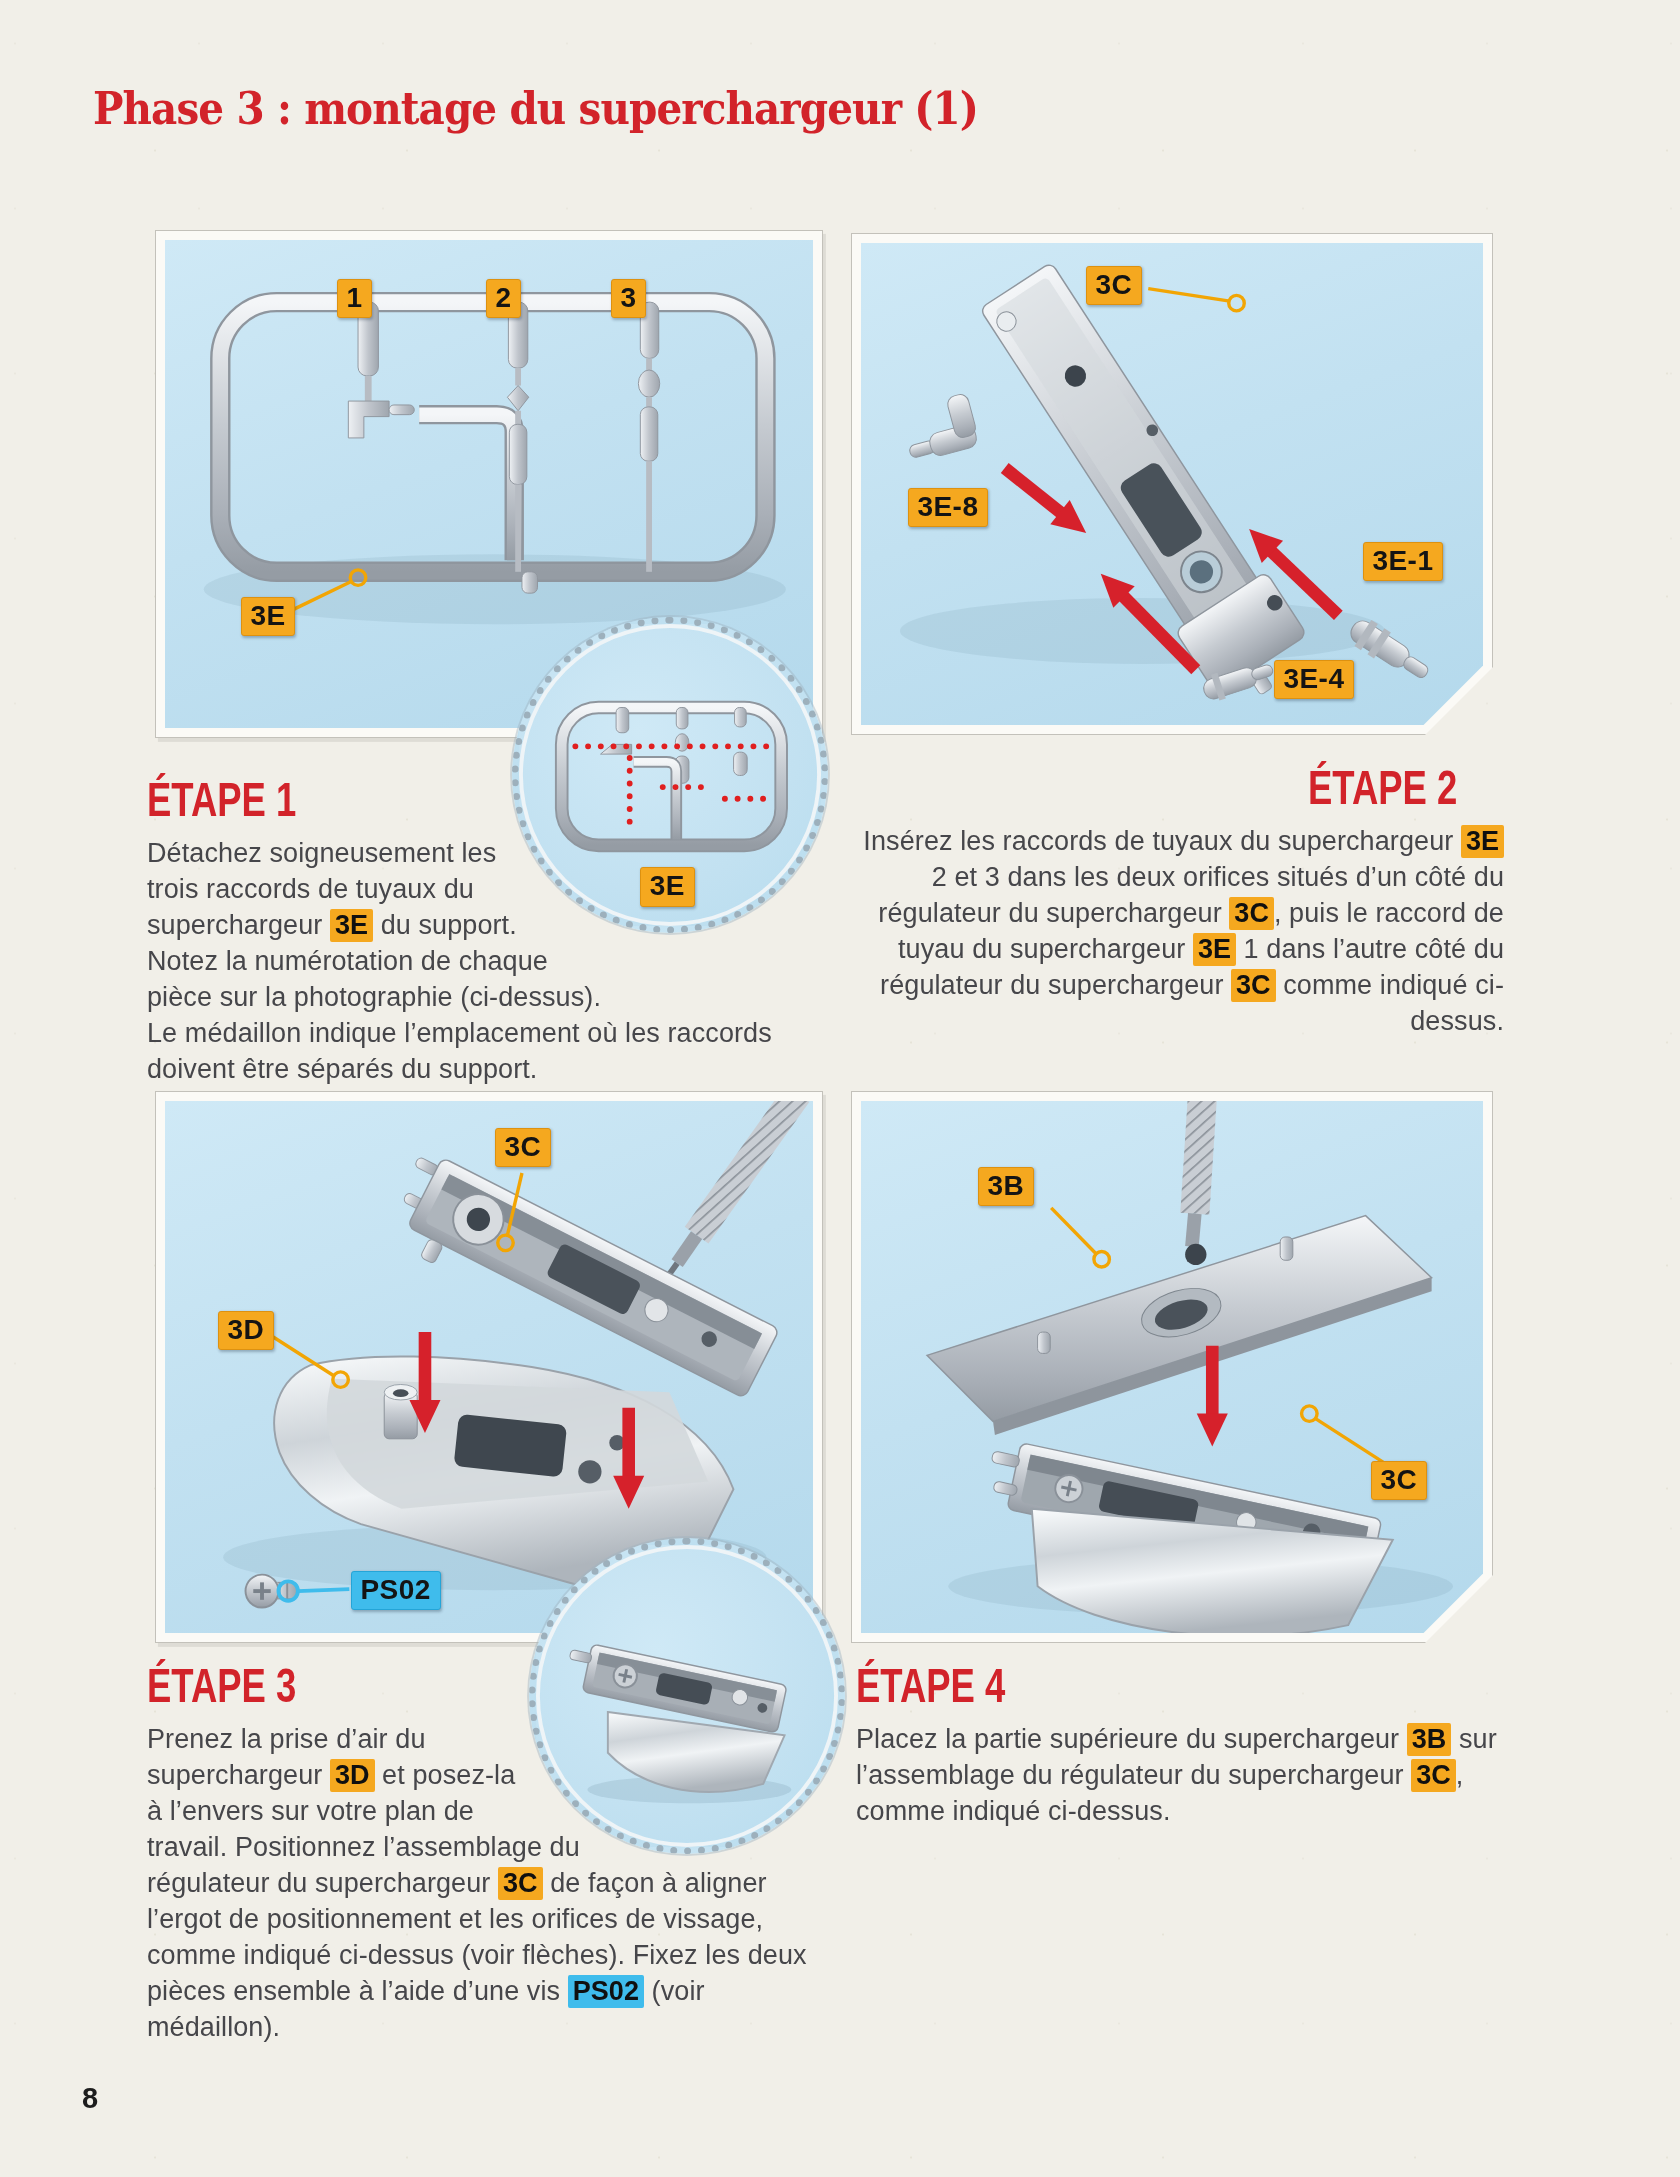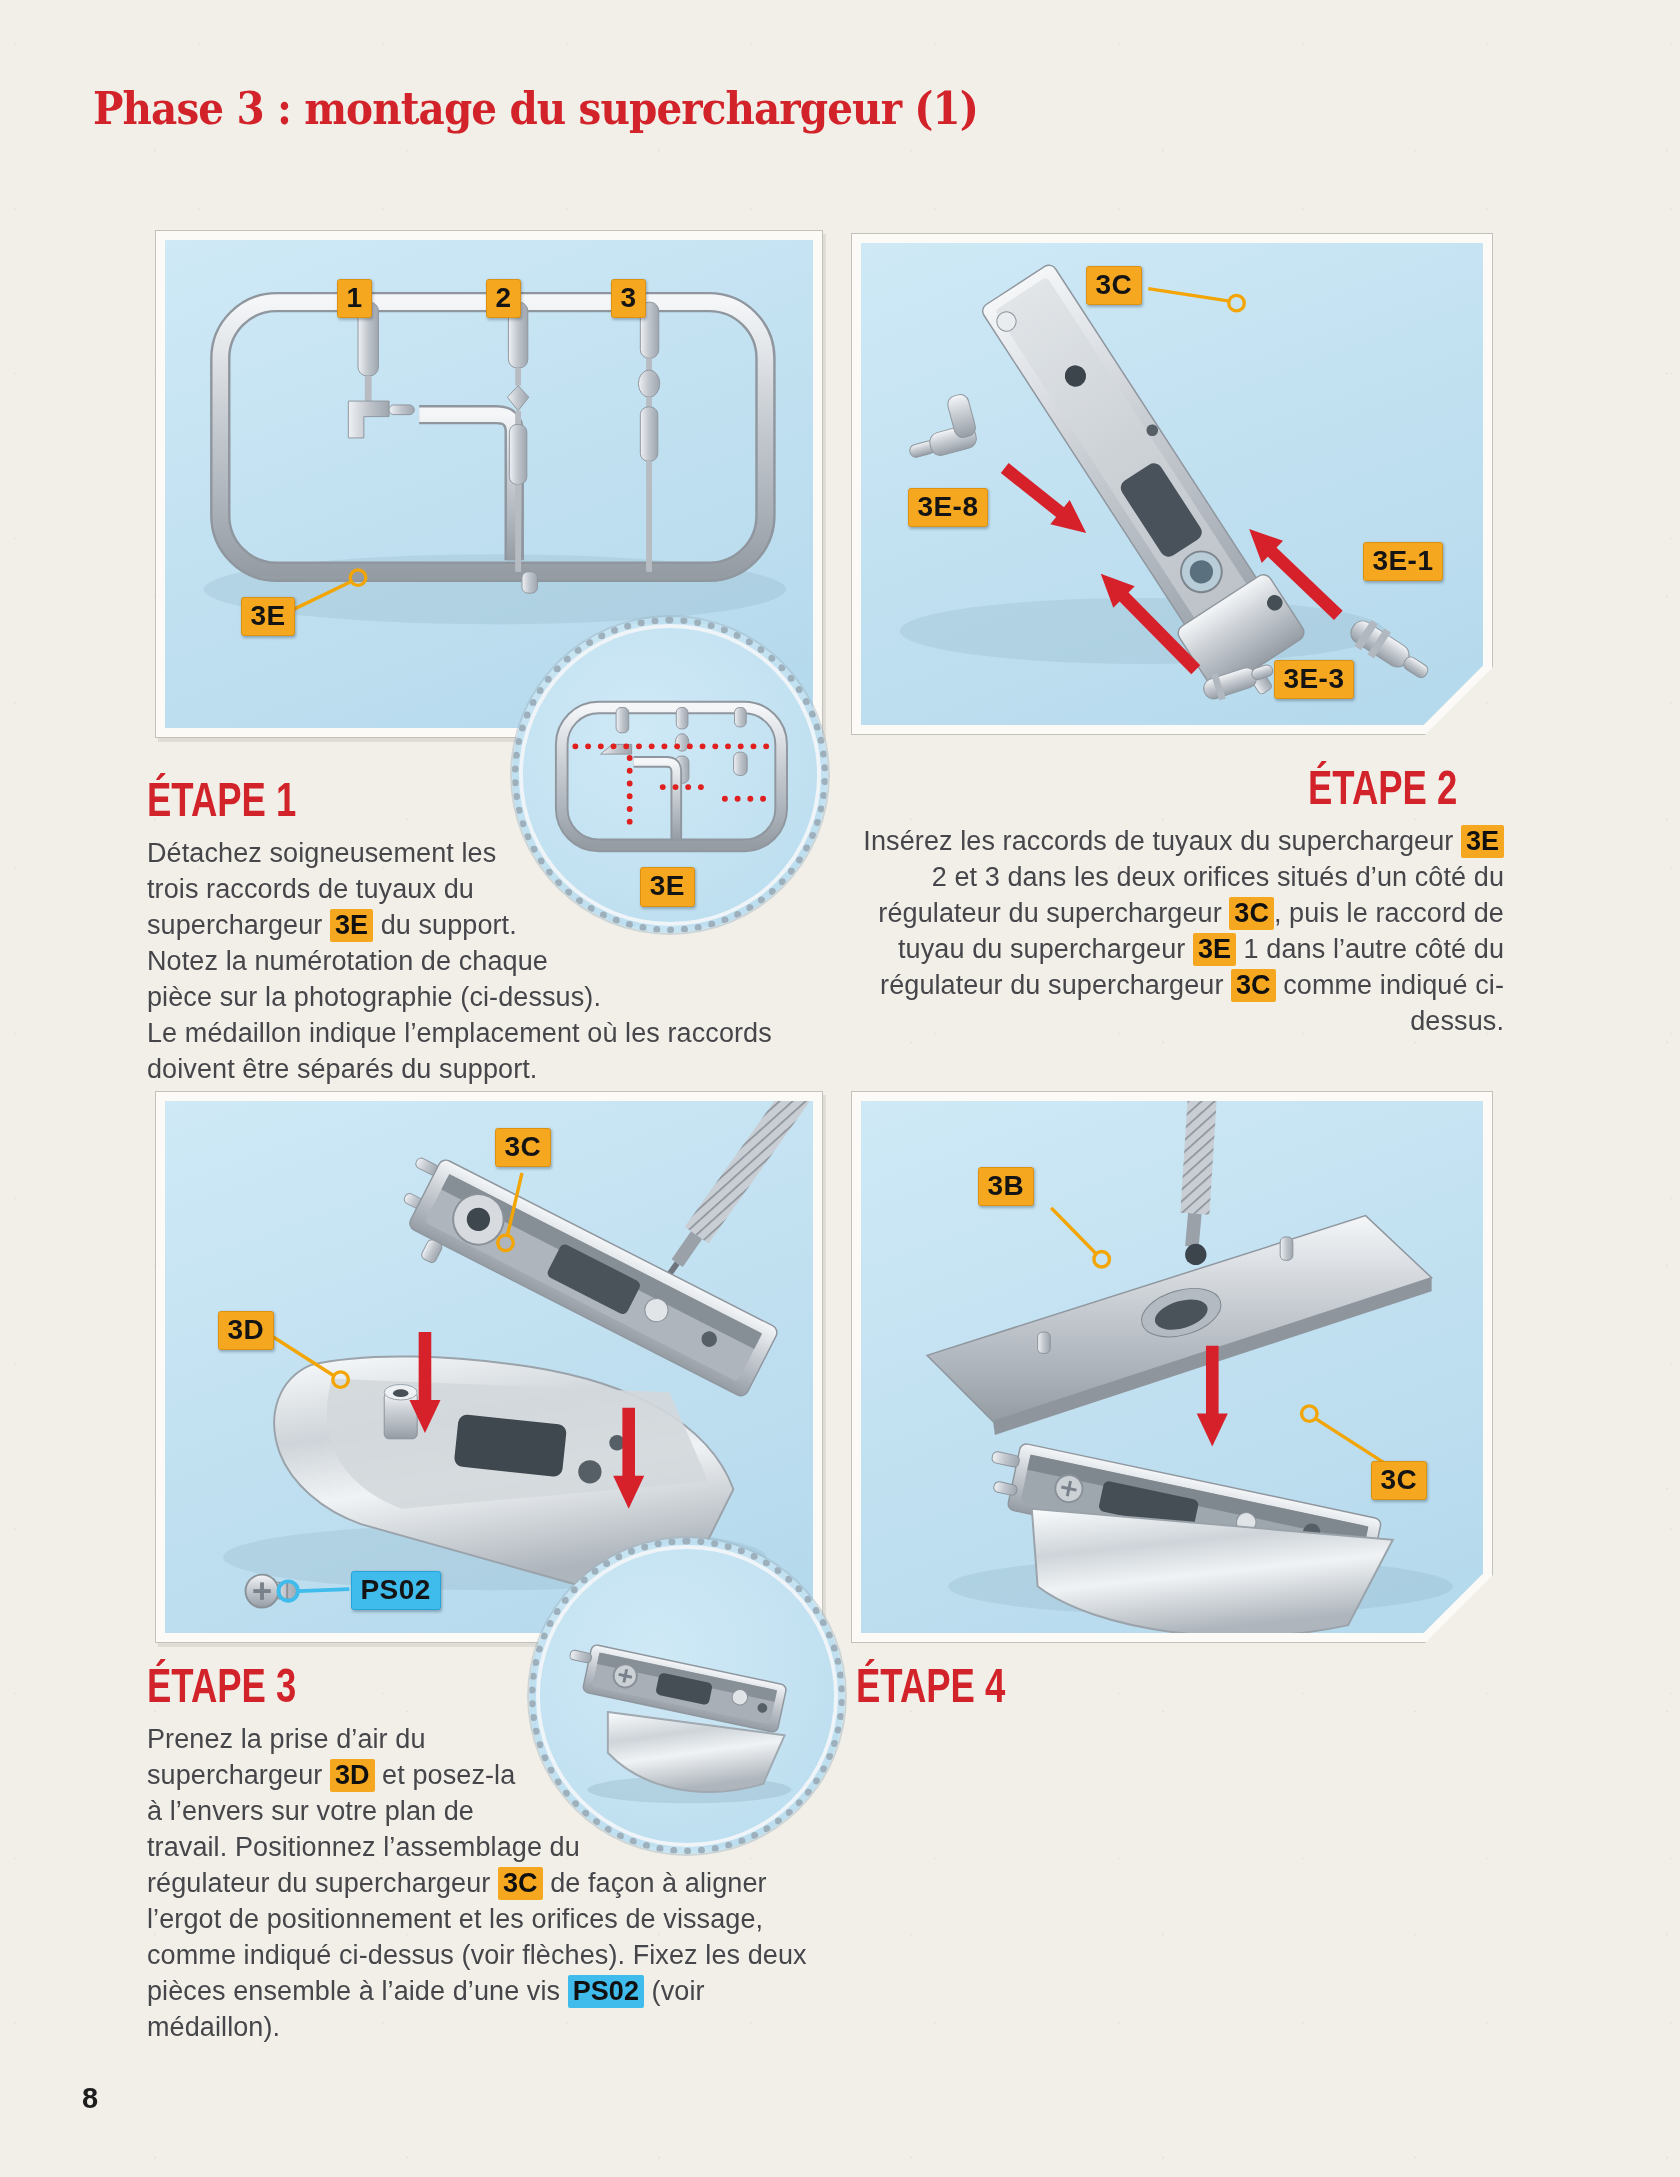--- a/index.html
+++ b/index.html
@@ -187,21 +187,21 @@
         <line x1="345" y1="440" x2="269" y2="363" stroke="#d6212b" stroke-width="13"></line>
         <polygon points="247,341 282,354 260,376" fill="#d6212b"></polygon>
       </g>
 
       <line x1="296" y1="47" x2="380" y2="60" stroke="#f2a504" stroke-width="3.5"></line>
       <circle cx="387" cy="62" r="8" fill="none" stroke="#f2a504" stroke-width="3.5"></circle>
     </svg>
     <div class="tag" style="left:225px;top:23px">3C</div>
     <div class="tag" style="left:47px;top:245px">3E-8</div>
     <div class="tag" style="left:502px;top:299px">3E-1</div>
-    <div class="tag" style="left:413px;top:417px">3E-3</div>
+    <div class="tag" style="left:413px;top:417px">3E-4</div>
   </div>
 </div>
 
 <div class="medallion" style="left:512px;top:617px;">
   <svg width="301" height="301" viewBox="0 0 310 310">
     <rect x="44" y="86" width="226" height="142" rx="38" fill="none" stroke="#8f969e" stroke-width="14"></rect>
     <rect x="44" y="86" width="226" height="142" rx="38" fill="none" stroke="url(#gSilver)" stroke-width="10"></rect>
     <g fill="url(#gSilverH)" stroke="#8f969e">
       <rect x="100" y="86" width="13" height="26" rx="5"></rect>
       <path d="M96,124 h20 v10 h-32 Z"></path>
@@ -376,16 +376,17 @@
 
 <div class="step" style="left:147px;top:1661px;width:683px;">
   <h2 class="step-head">ÉTAPE 3</h2>
   <div class="step-text">
     <span class="med-spacer-3"></span><span>Prenez la prise d’air du superchargeur <span class="hl yellow">3D</span> et posez-la à l’envers sur votre plan de travail. Positionnez l’assemblage du régulateur du superchargeur <span class="hl yellow">3C</span> de façon à aligner l’ergot de positionnement et les orifices de vissage, comme indiqué ci-dessus (voir flèches). Fixez les deux pièces ensemble à l’aide d’une vis <span class="hl blue">PS02</span> (voir médaillon).</span>
   </div>
 </div>
 
 <div class="step" style="left:856px;top:1661px;width:670px;">
   <h2 class="step-head">ÉTAPE 4</h2>
+  <div class="step-text"><span>Placez la partie supérieure du superchargeur <span class="hl yellow">3B</span> sur l’assemblage du régulateur du superchargeur <span class="hl yellow">3C</span>, comme indiqué ci-dessus.</span></div>
 </div>
 
 <div class="page-number">8</div>
 
 
 </body></html>

